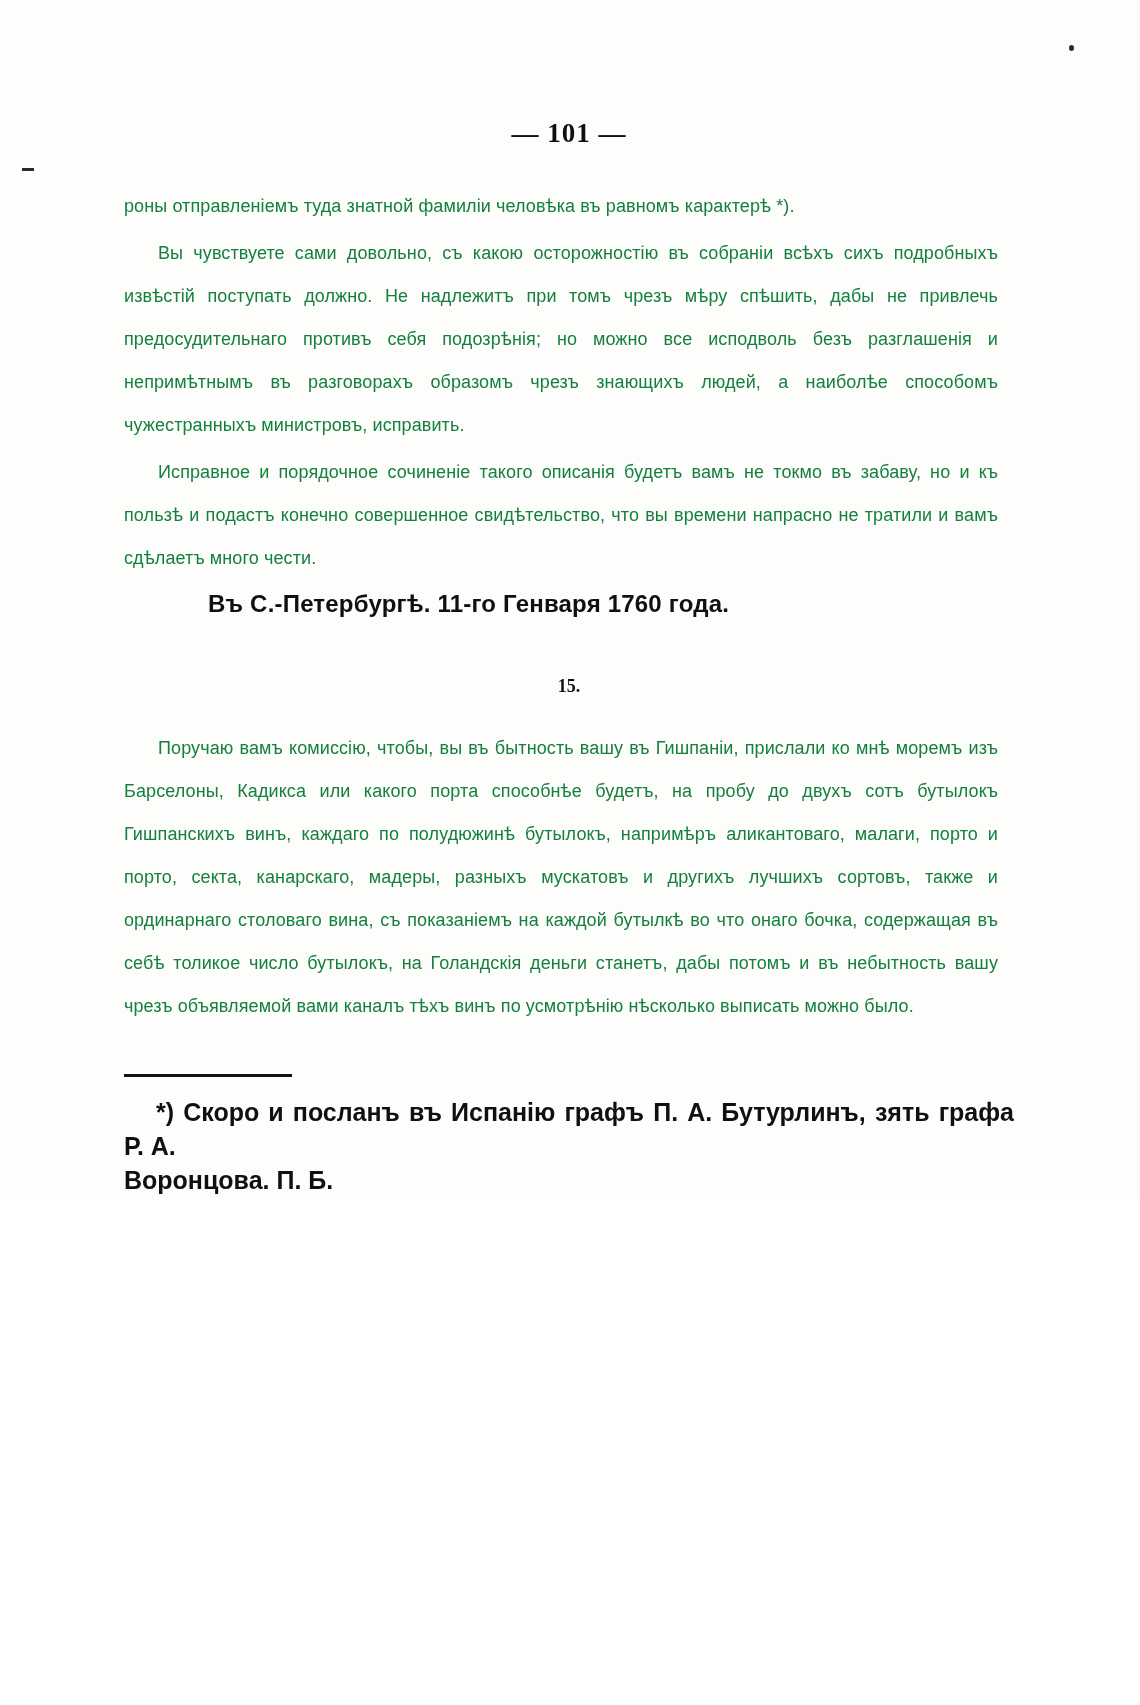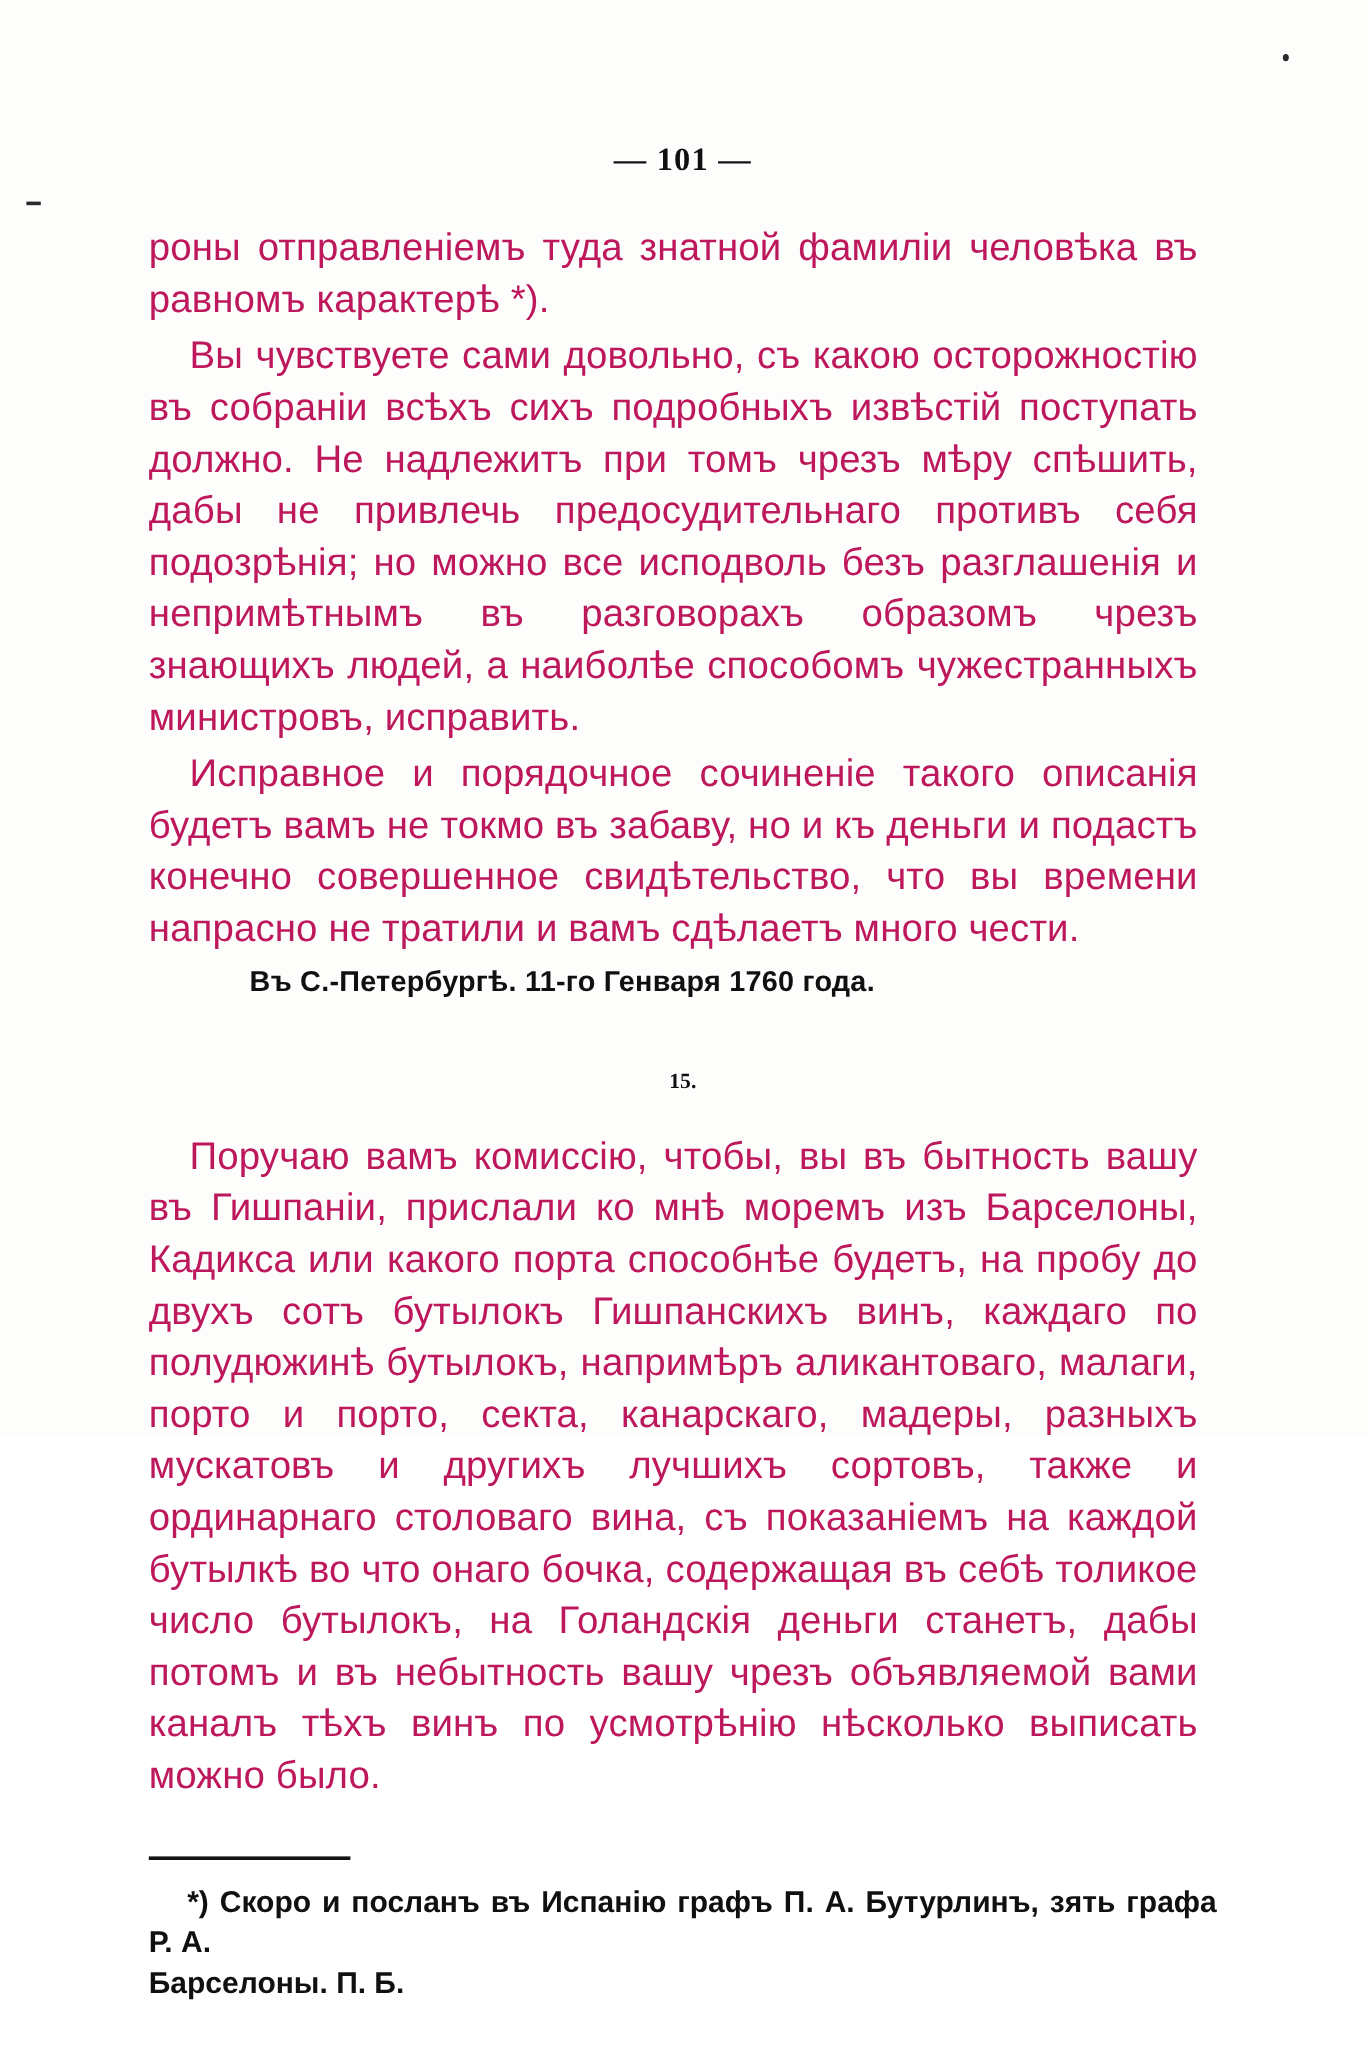--- a/index.html
+++ b/index.html
@@ -40,27 +40,27 @@
     text-align: center;
     font-size: 27px;
     font-weight: 700;
     letter-spacing: 1px;
     margin: 0 0 36px 0;
     font-family: "Liberation Serif", serif;
   }
 
   p.body-par {
     margin: 0 16px 4px 0;
-    font-size: 32px;
+    font-size: 18px;
     line-height: 43px;
     text-align: justify;
     font-family: "Liberation Sans", sans-serif;
     font-weight: 400;
     letter-spacing: 0.1px;
-    color: #be185d;
+    color: #15803d;
   }
   p.body-par.indent {
     text-indent: 34px;
   }
 
   .place-line {
     margin: 10px 0 0 0;
     padding-left: 84px;
     font-size: 24px;
     font-weight: 700;
@@ -102,29 +102,29 @@
   <div class="speck speck-l"></div>
 
   <div class="content">
 
     <div class="page-number">— 101 —</div>
 
     <p class="body-par">роны отправленіемъ туда знатной фамиліи человѣка въ равномъ карактерѣ *).</p>
 
     <p class="body-par indent">Вы чувствуете сами довольно, съ какою осторожностію въ собраніи всѣхъ сихъ подробныхъ извѣстій поступать должно. Не надлежитъ при томъ чрезъ мѣру спѣшить, дабы не привлечь предосудительнаго противъ себя подозрѣнія; но можно все исподволь безъ разглашенія и непримѣтнымъ въ разговорахъ образомъ чрезъ знающихъ людей, а наиболѣе способомъ чужестранныхъ министровъ, исправить.</p>
 
-    <p class="body-par indent">Исправное и порядочное сочиненіе такого описанія будетъ вамъ не токмо въ забаву, но и къ деньги и подастъ конечно совершенное свидѣтельство, что вы времени напрасно не тратили и вамъ сдѣлаетъ много чести.</p>
+    <p class="body-par indent">Исправное и порядочное сочиненіе такого описанія будетъ вамъ не токмо въ забаву, но и къ пользѣ и подастъ конечно совершенное свидѣтельство, что вы времени напрасно не тратили и вамъ сдѣлаетъ много чести.</p>
 
     <div class="place-line">Въ С.-Петербургѣ. 11-го Генваря 1760 года.</div>
 
     <div class="section-number">15.</div>
 
     <p class="body-par indent">Поручаю вамъ комиссію, чтобы, вы въ бытность вашу въ Гишпаніи, прислали ко мнѣ моремъ изъ Барселоны, Кадикса или какого порта способнѣе будетъ, на пробу до двухъ сотъ бутылокъ Гишпанскихъ винъ, каждаго по полудюжинѣ бутылокъ, напримѣръ аликантоваго, малаги, порто и порто, секта, канарскаго, мадеры, разныхъ мускатовъ и другихъ лучшихъ сортовъ, также и ординарнаго столоваго вина, съ показаніемъ на каждой бутылкѣ во что онаго бочка, содержащая въ себѣ толикое число бутылокъ, на Голандскія деньги станетъ, дабы потомъ и въ небытность вашу чрезъ объявляемой вами каналъ тѣхъ винъ по усмотрѣнію нѣсколько выписать можно было.</p>
 
     <div class="footnote-rule"></div>
 
     <p class="footnote">
       <span class="fn-first">*) Скоро и посланъ въ Испанію графъ П. А. Бутурлинъ, зять графа Р. А.</span>
-      <span class="fn-second">Барселоны. П. Б.</span>
+      <span class="fn-second">Воронцова. П. Б.</span>
     </p>
 
   </div>
 </div>
 
 </body></html>

